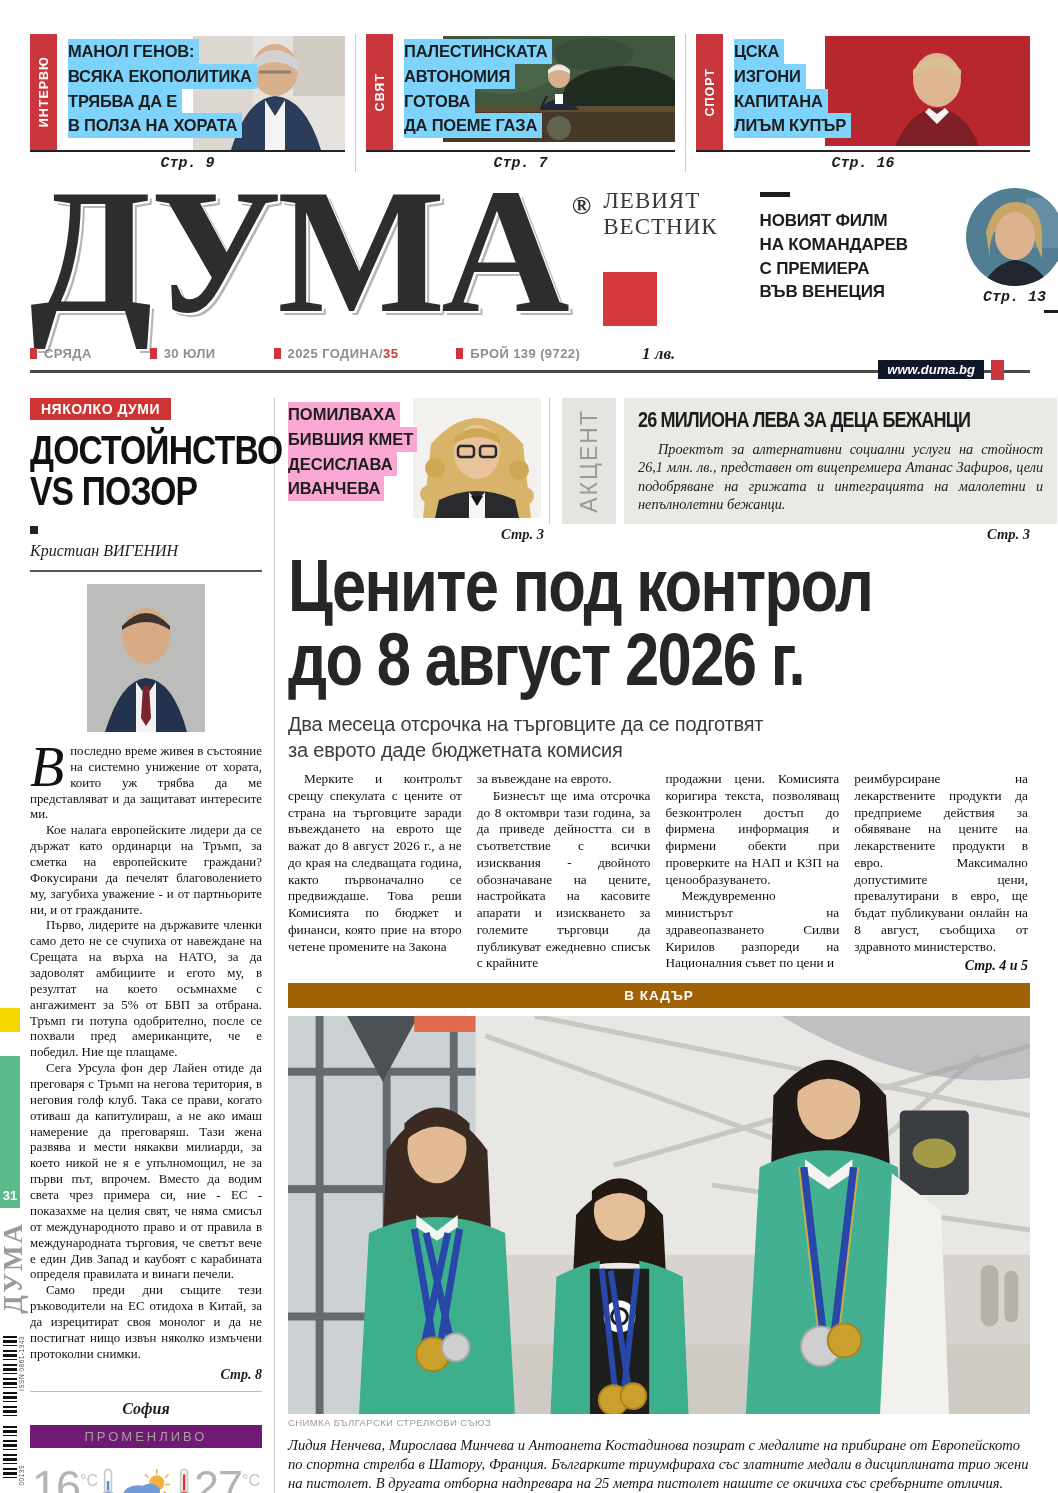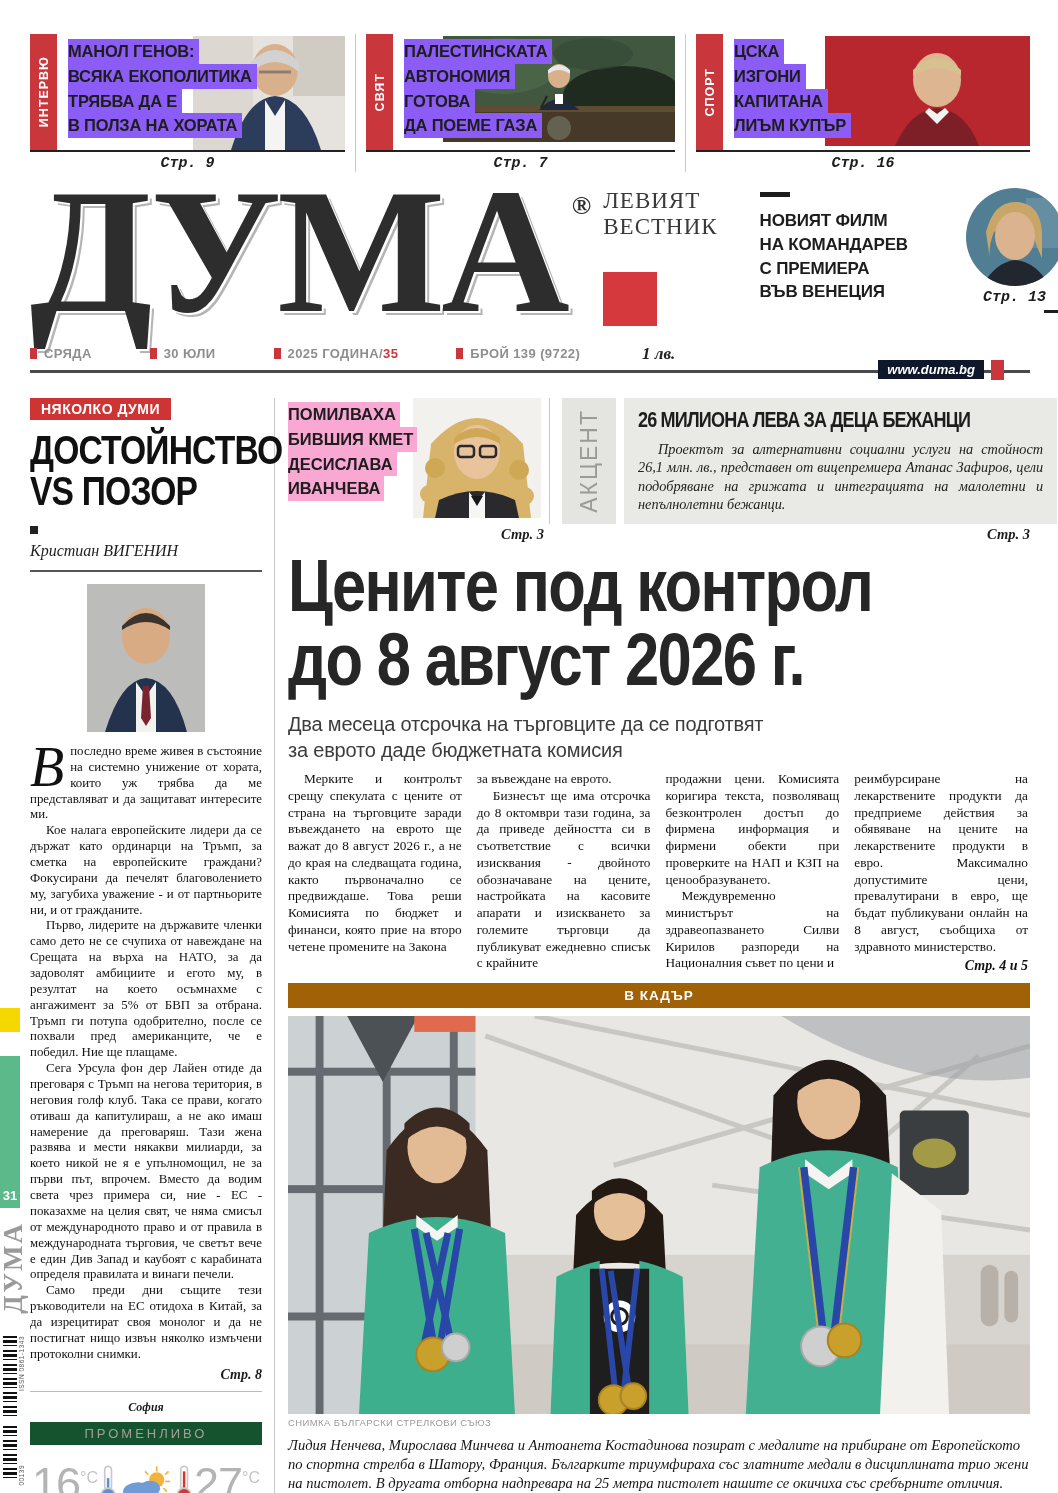--- a/index.html
+++ b/index.html
@@ -15,21 +15,21 @@
   .tcell{padding:0 10px}
   .tcell:first-child{padding-left:0}
   .tcell:last-child{padding-right:0}
   .tcell+.tcell{border-left:1px solid var(--grayline)}
   .t1{width:325px}.t2{width:330px}.t3{flex:1}
   .tmain{position:relative;height:118px;border-bottom:2px solid #222;display:flex}
   .band{width:27px;background:var(--red);color:#fff;display:flex;align-items:center;justify-content:center;flex:0 0 27px}
   .vert{writing-mode:vertical-rl;transform:rotate(180deg)}
   .band .vert{font-weight:bold;font-size:12.5px;letter-spacing:1px}
   .thead{position:relative;z-index:2;padding:5px 0 0 11px;font-weight:bold;font-size:16.5px;line-height:1.5;white-space:nowrap}
-  .thead .line{background:#8b5cf6;display:inline-block;padding-right:5px;letter-spacing:-0.2px}
+  .thead .line{background:#7dd3fc;display:inline-block;padding-right:5px;letter-spacing:-0.2px}
   .tphoto{position:absolute;top:2px;right:0;z-index:1}
   .pageref{font-family:Liberation Mono, monospace;font-style:italic;font-weight:bold;font-size:15px;text-align:center;margin-top:3px}
 
   
   .masthead{display:flex;margin-top:10px;height:152px}
   .logo{font-family:"Liberation Serif",serif;font-weight:bold;font-size:178px;line-height:0.78;letter-spacing:-4px;color:#2d2d2d;text-shadow:2px 2px 0 #fff,4px 4px 0 #b5b5b5;white-space:nowrap}
   .reg{font-size:26px;font-weight:bold;color:#2d2d2d;vertical-align:top;position:relative;top:14px;left:6px;text-shadow:none}
   .mast-right{display:flex;margin-left:22px;flex:1;padding-top:6px}
   .tagcol{display:flex;flex-direction:column;justify-content:space-between;height:138px}
   .tagline{font-family:"Liberation Serif",serif;font-size:23px;color:#3a3a3a;line-height:1.15;letter-spacing:1px}
@@ -64,22 +64,22 @@
   .bullet{width:8px;height:8px;background:#222;margin:14px 0 8px}
   .author{font-family:"Liberation Serif",serif;font-style:italic;font-size:16px}
   .oprule{height:2px;background:#555;margin:10px 0 12px}
   .opphoto{width:118px;height:148px;margin:0 auto 12px;display:block}
   .optext{font-family:"Liberation Serif",serif;font-size:12.9px;line-height:1.23;text-align:justify;color:#111}
   .optext p{margin:0;text-indent:16px}
   .optext p.pfirst{text-indent:0}
   .dropcap{float:left;font-family:"Liberation Serif",serif;font-style:italic;font-size:56px;line-height:44px;margin:1px 6px 0 0}
   .op-page{font-family:"Liberation Serif",serif;font-style:italic;font-weight:bold;font-size:14px;text-align:right;margin-top:4px}
   .oprule2{height:1px;background:#bbb;margin:8px 0 0}
-  .city{font-family:"Liberation Serif",serif;font-weight:bold;font-style:italic;text-align:center;font-size:12px;margin-top:8px}
-  .cond-bar{background:#14532d;color:#a3a09b;text-align:center;letter-spacing:3px;font-size:13px;padding:4px 0;margin-top:7px}
+  .city{font-family:"Liberation Serif",serif;font-weight:bold;font-style:italic;text-align:center;font-size:16px;margin-top:8px}
+  .cond-bar{background:#701a75;color:#a3a09b;text-align:center;letter-spacing:3px;font-size:13px;padding:4px 0;margin-top:7px}
   .wx{display:flex;align-items:center;justify-content:space-between;margin-top:16px;padding:0 2px}
   .temp{font-size:45px;color:#b4b4b4;line-height:1;letter-spacing:-1px}
   .deg{font-size:16px;color:#c4c4c4;vertical-align:super;letter-spacing:0}
 
   
   .toprow{display:flex;height:126px}
   .pardon{flex:0 0 262px;width:262px;position:relative;border-right:1px solid var(--grayline)}
   .ph{position:relative;z-index:2;font-weight:bold;font-size:16.5px;line-height:1.5;padding-top:4px;white-space:nowrap}
   .ph .line{background:#f9a8d4;display:inline-block;padding-right:4px}
   .pphoto{position:absolute;right:8px;top:0;z-index:1}

